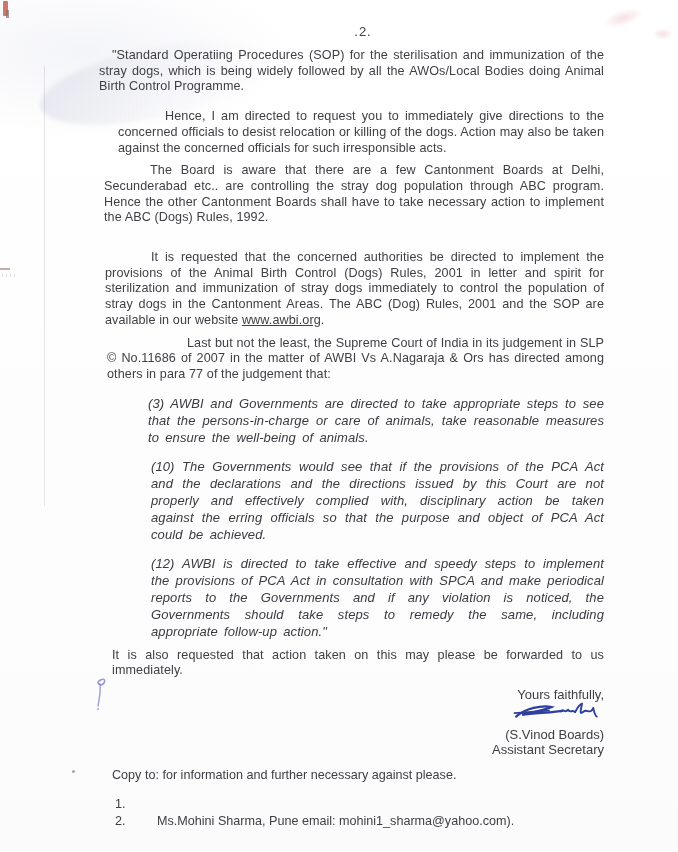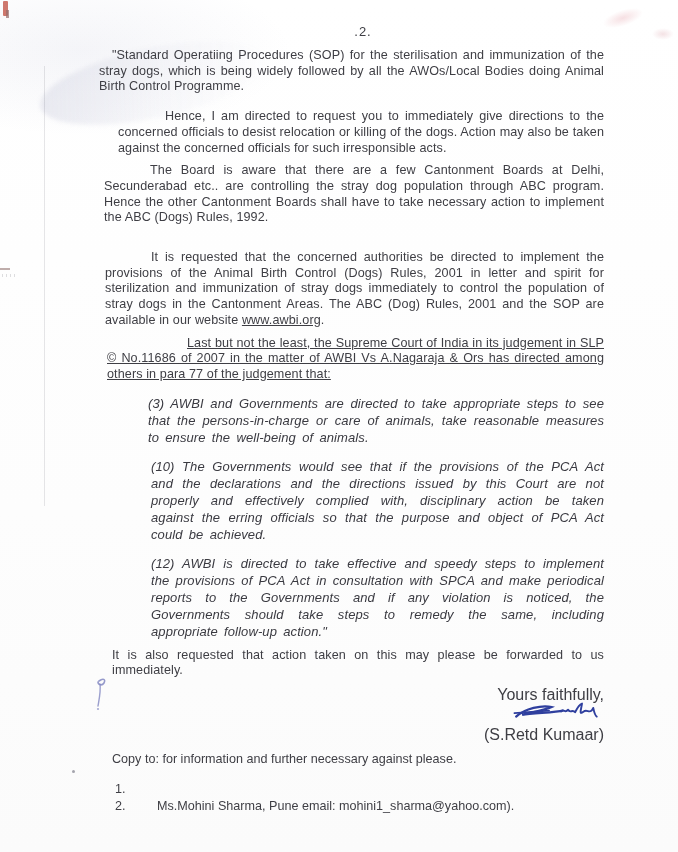--- a/index.html
+++ b/index.html
@@ -38,33 +38,33 @@
     position:absolute;top:48px;left:98px;width:506px;
   }
   .para{
     font-size:12.6px;line-height:15.7px;margin:0 0 7px 0;
     text-align:justify;letter-spacing:.1px;
   }
   .p-sop{margin-left:1px;text-indent:13px;margin-bottom:14px;}
   .p-hence{margin-left:20px;text-indent:47px;}
   .p-board{margin-left:6px;text-indent:46px;}
   .p-requested{margin-left:7px;text-indent:46px;margin-top:24px;}
-  .p-last{margin-left:9px;text-indent:80px;margin-bottom:9px;text-decoration:underline;}
+  .p-last{margin-left:9px;text-indent:80px;margin-bottom:9px;}
   .weblink{text-decoration:underline;color:inherit;}
   .quote{
     font-size:13px;line-height:17px;font-style:italic;color:#3a3a41;
     text-align:justify;word-spacing:2.5px;letter-spacing:.1px;
     margin:12px 0 8px 50px;
   }
   .q-12{margin-left:53px;}
   .q-10{margin-left:53px;}
   .p-closing{margin-left:14px;margin-top:0;text-indent:0;}
 
   .sig-block{
-    margin-top:8px;text-align:right;font-size:16px;line-height:15.2px;
+    margin-top:8px;text-align:right;font-size:13px;line-height:15.2px;
   }
   .sig-scribble{display:block;margin:-1px 0 0 auto;width:96px;height:26px;}
   .pen-mark{position:absolute;left:-12px;top:628px;width:24px;height:36px;}
 
   .footer{margin-left:14px;margin-top:10px;font-size:12.6px;line-height:15.7px;}
   .copy-items{margin-top:14px;}
   .copy-row{display:flex;margin:0 0 1px 3px;}
   .copy-num{width:42px;flex:0 0 42px;}
 </style>
 </head>
@@ -110,21 +110,22 @@
 
     <p class="para p-closing">It is also requested that action taken on this may please be forwarded to us immediately.</p>
 
     <div class="sig-block">
       <div>Yours faithfully,</div>
       <svg class="sig-scribble" viewBox="0 0 100 30">
         <path d="M4 18 C14 9 34 4 45 7 C36 11 16 14 11 16 C24 14 50 13 58 11" fill="none" stroke="#2f3f9e" stroke-width="2.6" stroke-linecap="round"></path>
         <path d="M2 14 L42 11" fill="none" stroke="#2f3f9e" stroke-width="2" stroke-linecap="round"></path>
         <path d="M56 12 C59 8 60 15 64 10 C66 15 69 9 72 13 C74 9 77 4 80 3 C79 10 76 17 82 12 C86 9 90 16 93 8 C94 13 95 17 97 18" fill="none" stroke="#2f3f9e" stroke-width="2.2" stroke-linecap="round" stroke-linejoin="round"></path>
       </svg>
-      <div>(S.Retd Kumaar)</div>
+      <div>(S.Vinod Boards)</div>
+      <div>Assistant Secretary</div>
     </div>
 
     <div class="footer">
       <div>Copy to: for information and further necessary against please.</div>
       <div class="copy-items">
         <div class="copy-row">
           <span class="copy-num">1.</span>
         </div>
         <div class="copy-row">
           <span class="copy-num">2.</span>

